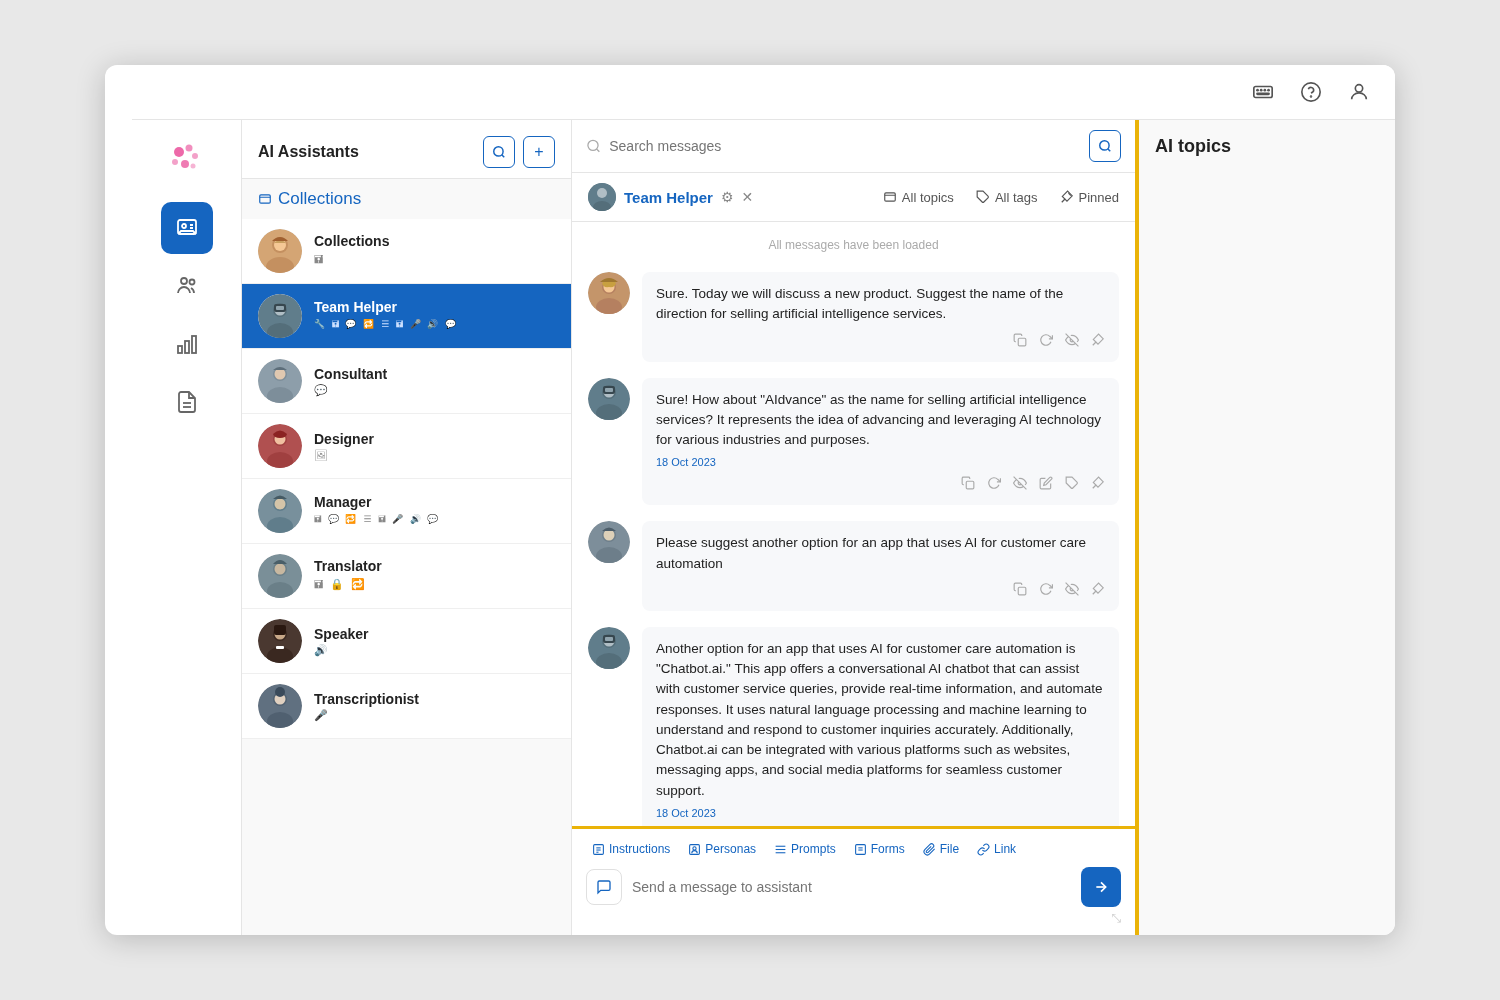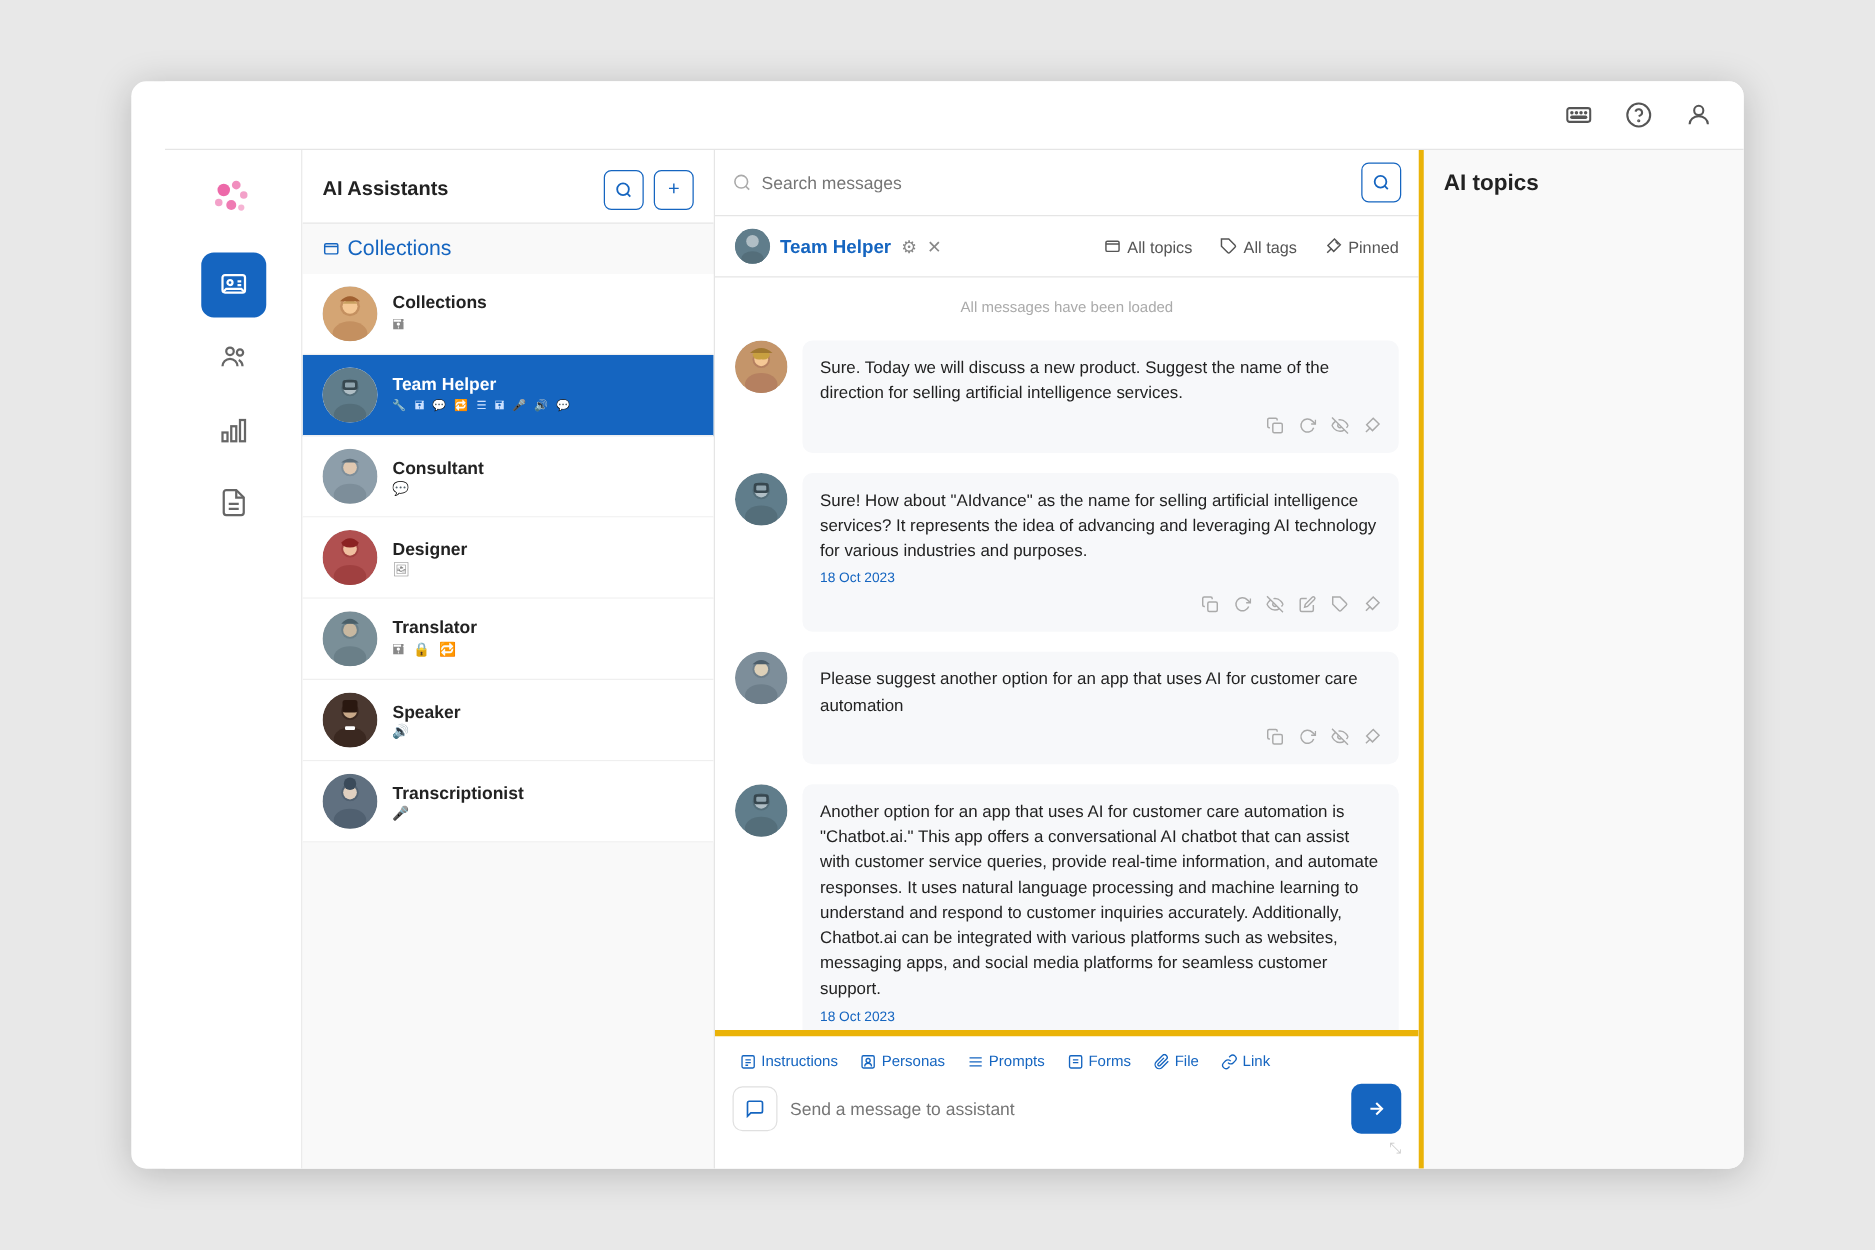--- a/index.html
+++ b/index.html
@@ -294,21 +294,21 @@
       font-size: 14px;
       cursor: pointer;
     }
     .msg-date {
       font-size: 11px;
       color: #1565c0;
       margin-top: 6px;
     }
     
     .chat-input-area {
-      border-top: 5px solid #eab308;
+      border-top: 3px solid #eab308;
       padding: 10px 14px;
     }
     .input-toolbar {
       display: flex;
       align-items: center;
       gap: 6px;
       margin-bottom: 8px;
       flex-wrap: wrap;
     }
     .toolbar-btn {
@@ -542,20 +542,35 @@
               <ellipse cx="22" cy="37" rx="13" ry="9" fill="#a04040"></ellipse>
               <path d="M15 10 Q22 3 29 10 Q28 14 22 14 Q16 14 15 10z" fill="#8b2222"></path>
             </svg>
           </div>
           <div class="agent-info">
             <div class="agent-name">Designer</div>
             <div class="agent-icons">🖼</div>
           </div>
         </div>
 
+        <div class="agent-item">
+          <div class="agent-avatar">
+            <svg viewBox="0 0 44 44" xmlns="http://www.w3.org/2000/svg">
+              <circle cx="22" cy="22" r="22" fill="#78909c"></circle>
+              <circle cx="22" cy="15" r="7" fill="#607d8b"></circle>
+              <circle cx="22" cy="15" r="5.5" fill="#d4c4a8"></circle>
+              <ellipse cx="22" cy="37" rx="13" ry="9" fill="#607d8b"></ellipse>
+              <path d="M15 10 Q22 3 29 10" fill="#455a64" stroke="none"></path>
+            </svg>
+          </div>
+          <div class="agent-info">
+            <div class="agent-name">Manager</div>
+            <div class="agent-icons" style="font-size:9px;">🖬 💬 🔁 ☰ 🖬 🎤 🔊 💬</div>
+          </div>
+        </div>
 
         <div class="agent-item">
           <div class="agent-avatar">
             <svg viewBox="0 0 44 44" xmlns="http://www.w3.org/2000/svg">
               <circle cx="22" cy="22" r="22" fill="#7a8f98"></circle>
               <circle cx="22" cy="15" r="7" fill="#6a7f88"></circle>
               <circle cx="22" cy="15" r="5.5" fill="#c8b8a0"></circle>
               <ellipse cx="22" cy="37" rx="13" ry="9" fill="#6a7f88"></ellipse>
               <path d="M15 10 Q22 2 29 10" fill="#4a5f68" stroke="none"></path>
             </svg>

